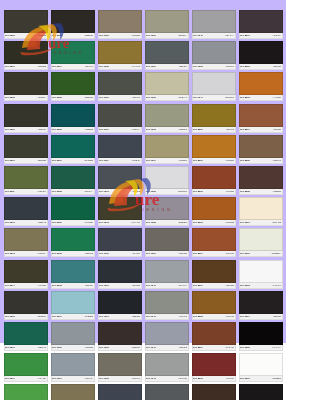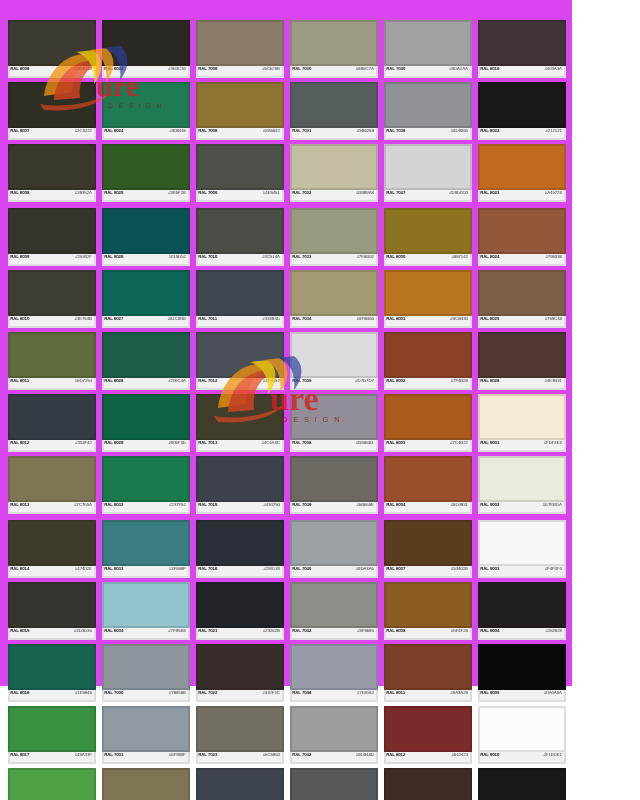--- a/index.html
+++ b/index.html
@@ -8,21 +8,21 @@
     width:286px;height:400px;
     background:#ffffff;
     font-family:"Liberation Sans", sans-serif;
     overflow:hidden;
     position:relative;
   }
   #sheet{
     position:absolute;
     left:0;top:0;
     width:286px;height:343px;
-    background:#d946ef;
+    background:#c4b5fd;
   }
   #grid{
     position:absolute;
     left:2px;top:10px;
     width:282px;
     display:grid;
     grid-template-columns:repeat(6,47px);
     column-gap:0px;
     row-gap:0px;
   }

